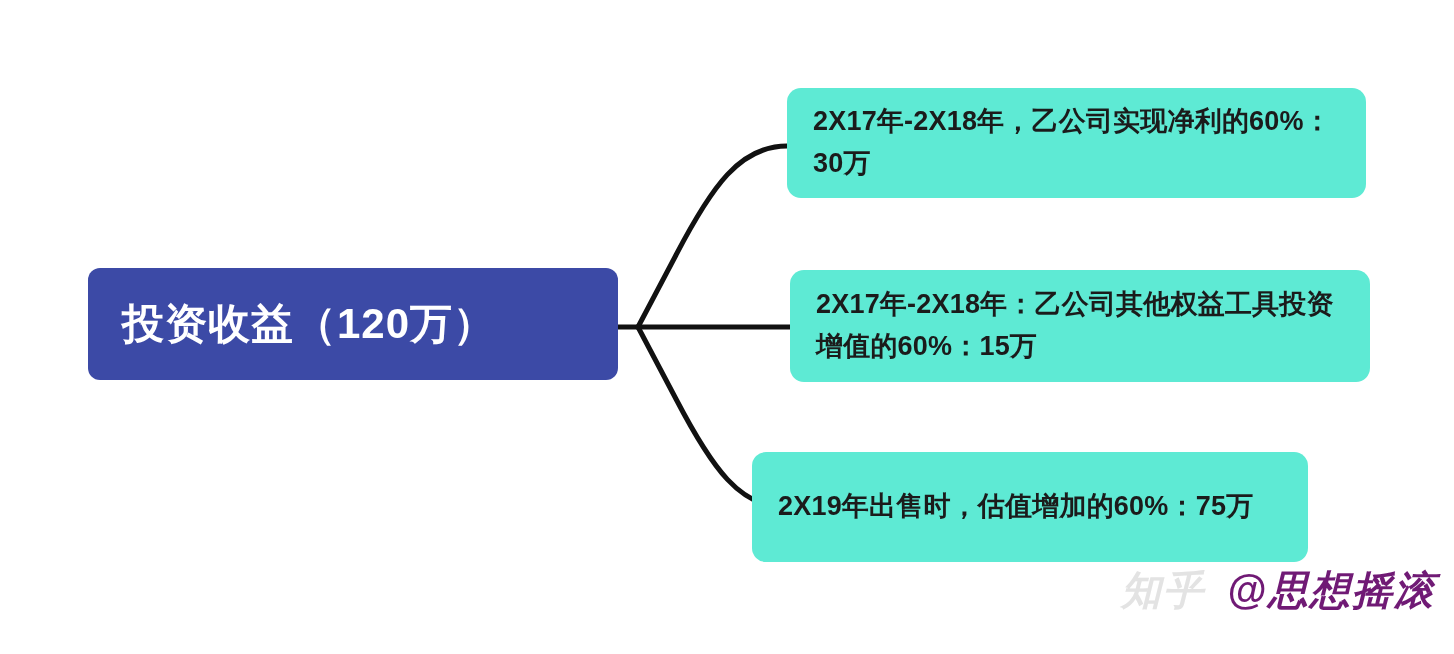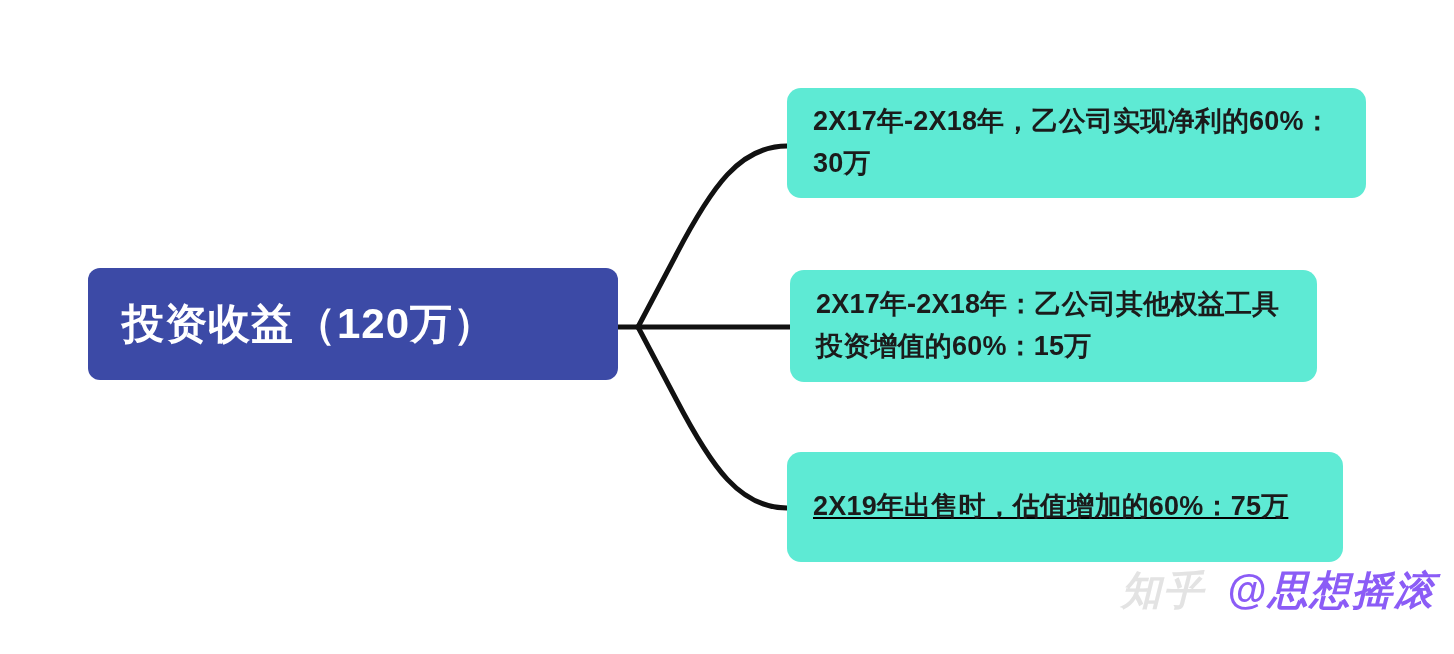--- a/index.html
+++ b/index.html
@@ -62,49 +62,48 @@
   }
   #child-0 {
     left: 787px;
     top: 88px;
     width: 579px;
     height: 110px;
   }
   #child-1 {
     left: 790px;
     top: 270px;
-    width: 527px;
+    width: 580px;
     height: 112px;
   }
   #child-2 {
-    left: 787px;
+    left: 752px;
     top: 452px;
     width: 556px;
     height: 110px;
-    text-decoration: underline;
   }
   .watermark {
     position: absolute;
     right: 18px;
     bottom: 36px;
     display: flex;
     align-items: center;
     gap: 22px;
     color: #e3e3e3;
     font-size: 40px;
     font-weight: bold;
     letter-spacing: 2px;
     user-select: none;
     font-style: italic;
   }
   .watermark-logo {
     color: #e3e3e3;
   }
   .watermark-handle {
-    color: #8b5cf6;
+    color: #701a75;
   }
 </style>
 </head>
 <body>
 
 <div id="canvas">
 
   <svg id="connectors" viewBox="0 0 1454 654" xmlns="http://www.w3.org/2000/svg">
     <path d="M 618 327 L 638 327" fill="none" stroke="#111111" stroke-width="5" stroke-linecap="round"></path>
     <path d="M 638 327 L 676 255 C 712 186 740 146 787 146" fill="none" stroke="#111111" stroke-width="5" stroke-linecap="round" stroke-linejoin="round"></path>

